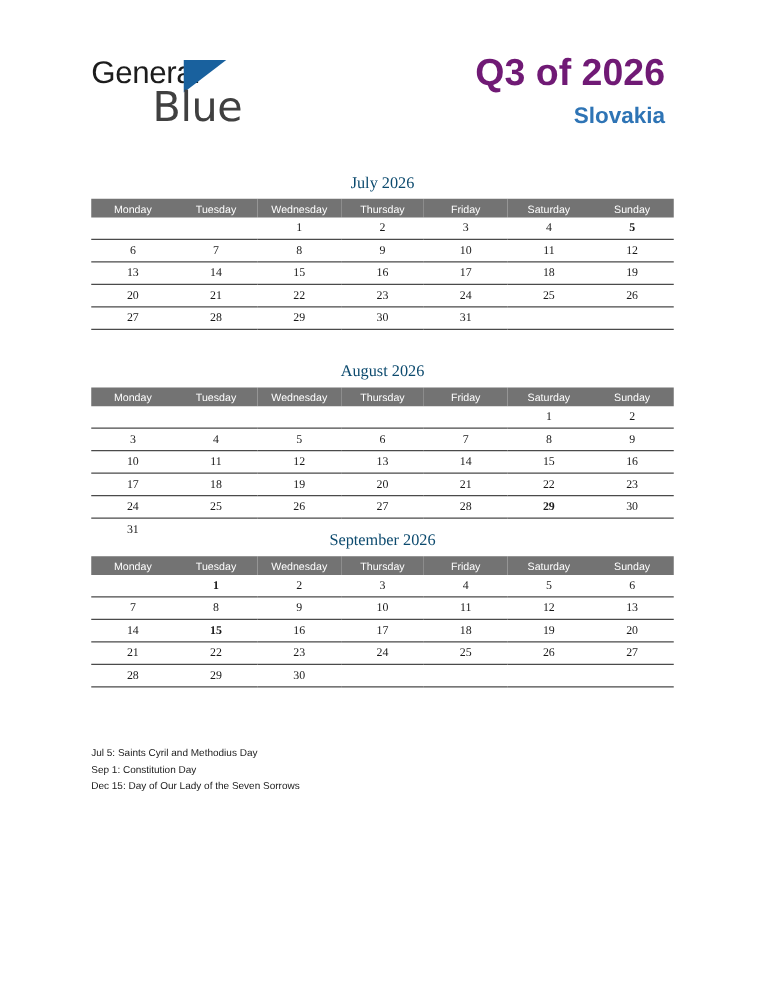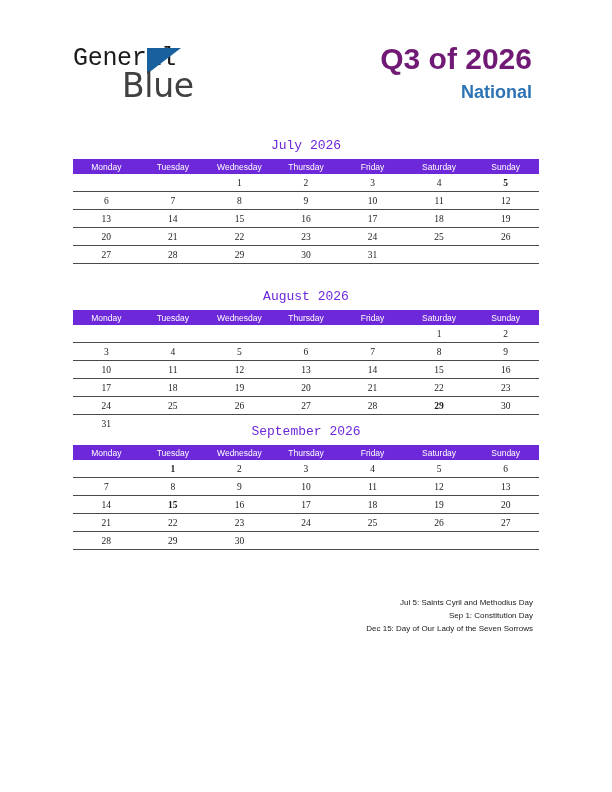--- a/index.html
+++ b/index.html
@@ -30,21 +30,21 @@
     width: 200px;
     height: 52px;
   }
   .logo-general {
     position: absolute;
     left: 0;
     top: 0;
     font-size: 25px;
     letter-spacing: -0.3px;
     color: #1c1c1c;
-    font-family: Liberation Mono, monospace;
+    font-family: Liberation Sans, sans-serif;
     font-weight: 400;
   }
   .logo-blue {
     position: absolute;
     left: 49px;
     top: 22px;
     font-size: 33px;
     letter-spacing: -0.3px;
     color: #404040;
     font-family: "DejaVu Sans", sans-serif;
@@ -85,33 +85,33 @@
 
   
   .month {
     position: absolute;
     left: 73px;
     width: 466px;
   }
   .month-title {
     text-align: center;
     font-size: 13px;
-    color: #6d28d9;
-    font-family: Liberation Mono, monospace;
+    color: #0c4a6e;
+    font-family: Liberation Serif, serif;
     height: 20px;
     line-height: 20px;
     margin-bottom: 3px;
   }
   table.cal {
     border-collapse: collapse;
     width: 466px;
     table-layout: fixed;
   }
   table.cal th {
-    background: #6d28d9;
+    background: #737373;
     color: #ffffff;
     font-size: 8.5px;
     font-weight: normal;
     font-family: "Liberation Sans", sans-serif;
     height: 15px;
     text-align: center;
     padding: 0;
     border: none;
   }
   table.cal td {
@@ -133,21 +133,20 @@
     color: #ff0000;
     font-weight: bold;
   }
 
   
   .notes {
     position: absolute;
     left: 73px;
     top: 596px;
     width: 460px;
-    text-align: right;
   }
   .note-line {
     font-size: 8px;
     font-family: "Liberation Sans", sans-serif;
     color: #1a1a1a;
     line-height: 13px;
     height: 13px;
   }
 </style>
 </head>
@@ -156,21 +155,21 @@
 <div class="header">
 
   <div class="logo">
     <span class="logo-general">General</span>
     <span class="logo-triangle"></span>
     <span class="logo-blue">Blue</span>
   </div>
 
   <div class="title-block">
     <div class="quarter-title">Q3 of 2026</div>
-    <div class="country-title">National</div>
+    <div class="country-title">Slovakia</div>
   </div>
 
 </div>
 
 <div id="months-container">
     <div class="month" style="top: 136px;">
       <div class="month-title">July 2026</div>
       <table class="cal">
         <thead>
           <tr>

